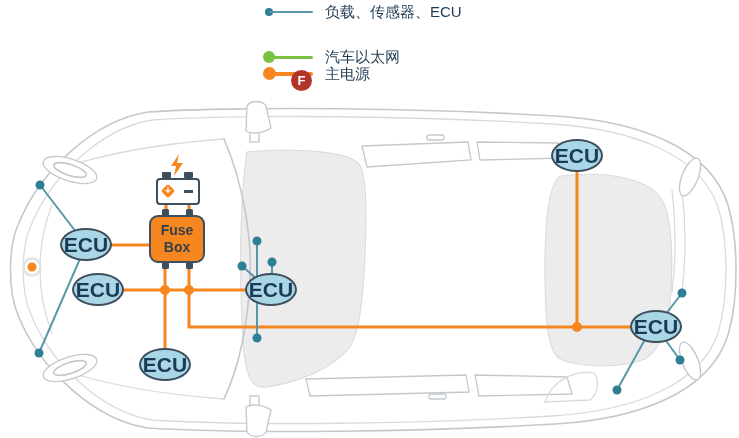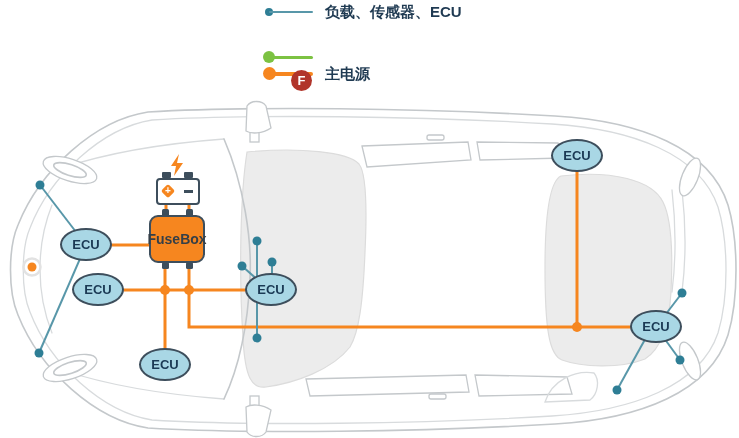--- a/index.html
+++ b/index.html
@@ -17,26 +17,26 @@
   .sensor-line{stroke:var(--sensor_line);stroke-width:2;fill:none;}
   .sensor-dot{fill:var(--sensor_dot);}
   .power-line{stroke:var(--power);stroke-width:3;fill:none;stroke-linecap:round;}
   .power-dot{fill:var(--power);}
 
   
   .ecu-node{
     position:absolute;width:52px;height:33px;box-sizing:border-box;
     background:var(--node_fill);border:2.5px solid var(--node_border);border-radius:50%;
     display:flex;align-items:center;justify-content:center;
-    font-size:13px;font-weight:bold;color:var(--node_text);
+    font-size:21px;font-weight:bold;color:var(--node_text);
   }
   .fuse-box{
     position:absolute;left:149px;top:215px;width:56px;height:48px;box-sizing:border-box;
     background:var(--power);border:2.5px solid var(--node_border);border-radius:9px;
-    display:flex;flex-direction:row;align-items:center;justify-content:center;
+    display:flex;flex-direction:column;align-items:center;justify-content:center;
     font-size:14px;font-weight:bold;color:var(--fusebox_text);line-height:1.2;
   }
   .terminal{position:absolute;width:7px;height:7px;background:var(--node_border);border-radius:1.5px;}
   .fuse-box .t1{left:11px;top:-8px;} .fuse-box .t2{left:35px;top:-8px;}
   .fuse-box .t3{left:11px;bottom:-8px;} .fuse-box .t4{left:35px;bottom:-8px;}
 
   .battery{
     position:absolute;left:156px;top:178px;width:44px;height:27px;box-sizing:border-box;
     background:#ffffff;border:2.5px solid var(--node_border);border-radius:4px;
   }
@@ -50,21 +50,21 @@
     position:absolute;left:5px;top:5px;width:10px;height:10px;color:#ffffff;
     font-size:10px;font-weight:bold;text-align:center;line-height:11px;
   }
   .battery .minus-sign{position:absolute;right:5px;top:10px;width:9px;height:3px;background:var(--node_border);}
   .bolt{position:absolute;left:169px;top:154px;width:16px;height:22px;}
 
   
   #legend{position:absolute;left:255px;top:0;width:300px;}
   .legend-row{position:absolute;left:0;height:22px;display:flex;align-items:center;}
   .legend-swatch{width:60px;height:22px;position:relative;flex:0 0 60px;}
-  .legend-label{margin-left:10px;font-size:15px;font-weight:bold;color:var(--legend_text);white-space:nowrap;}
+  .legend-label{margin-left:10px;font-size:15px;font-weight:normal;color:var(--legend_text);white-space:nowrap;}
   .sw-dot{position:absolute;border-radius:50%;}
   .sw-line{position:absolute;border-radius:2px;}
   .sw-sensor-dot{left:10px;top:7px;width:8px;height:8px;background:var(--sensor_dot);}
   .sw-sensor-line{left:14px;top:10px;width:44px;height:2px;background:var(--sensor_line);}
   .sw-power-dot{left:8px;top:4px;width:13px;height:13px;background:var(--power);}
   .sw-power-line{left:14px;top:8.5px;width:44px;height:4px;background:var(--power);}
   .sw-eth-dot{left:8px;top:5px;width:12px;height:12px;background:var(--ethernet);}
   .sw-eth-line{left:14px;top:9.5px;width:44px;height:3px;background:var(--ethernet);}
   .sw-fuse-circle{
     position:absolute;left:36px;top:0;width:21px;height:21px;border-radius:50%;
@@ -206,20 +206,21 @@
         <span class="sw-dot sw-power-dot"></span>
           <span class="sw-line sw-power-line"></span>
       </span>
       <span class="legend-label">主电源</span>
     </div>
     <div class="legend-row" style="top:46px;">
       <span class="legend-swatch">
         <span class="sw-dot sw-eth-dot"></span>
           <span class="sw-line sw-eth-line"></span>
       </span>
+      <span class="legend-label">汽车以太网</span>
     </div>
     <div class="legend-row" style="top:70px;">
       <span class="legend-swatch">
         <span class="sw-fuse-circle">F</span>
       </span>
     </div>
   </div>
 
 </div>
 

